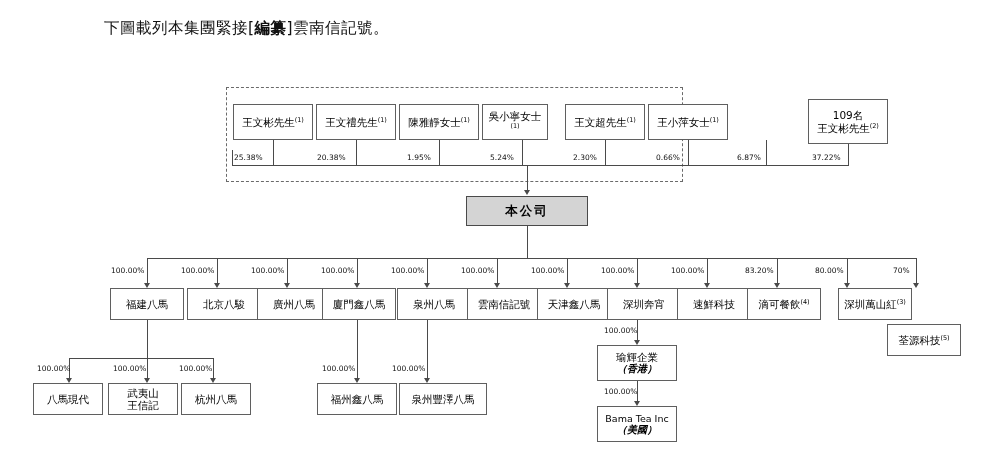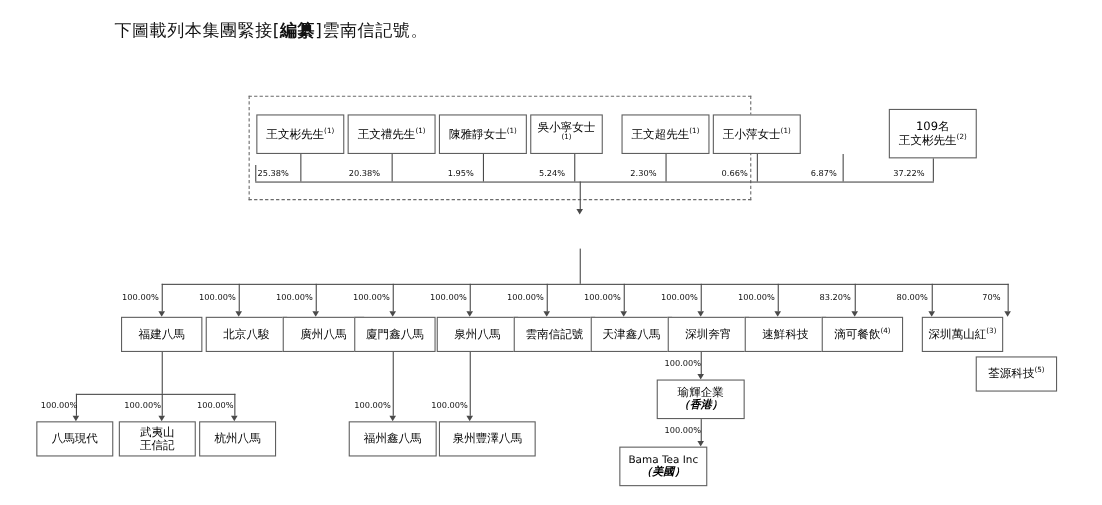--- a/index.html
+++ b/index.html
@@ -130,20 +130,23 @@
   <div class="pct" style="left:407px;top:153px;">1.95%</div>
   <div class="pct" style="left:490px;top:153px;">5.24%</div>
   <div class="pct" style="left:573px;top:153px;">2.30%</div>
   <div class="pct" style="left:656px;top:153px;">0.66%</div>
   <div class="pct" style="left:737px;top:153px;">6.87%</div>
   <div class="pct" style="left:812px;top:153px;">37.22%</div>
 
   <div class="vline" style="left:527px;top:165px;height:27px;"></div>
   <div class="arrow" style="left:523.5px;top:190px;"></div>
 
+  <div class="box company" style="left:466px;top:196px;width:122px;height:30px;">
+    <span class="inner">本公司</span>
+  </div>
 
   <div class="vline" style="left:527px;top:226px;height:32px;"></div>
 
   <div class="hline" style="left:147px;top:258px;width:770px;"></div>
 
   <div class="vline" style="left:147px;top:258px;height:25px;"></div>
   <div class="vline" style="left:217px;top:258px;height:25px;"></div>
   <div class="vline" style="left:287px;top:258px;height:25px;"></div>
   <div class="vline" style="left:357px;top:258px;height:25px;"></div>
   <div class="vline" style="left:427px;top:258px;height:25px;"></div>
@@ -264,20 +267,20 @@
   <div class="box" style="left:597px;top:345px;width:80px;height:36px;">
     <span class="inner">
       <span>瑜輝企業</span>
       <span class="it">（香港）</span>
     </span>
   </div>
 
   <div class="vline" style="left:637px;top:381px;height:22px;"></div>
   <div class="arrow" style="left:633.5px;top:401px;"></div>
   <div class="pct" style="left:604px;top:387px;">100.00%</div>
-  <div class="box" style="left:563px;top:406px;width:80px;height:36px;">
+  <div class="box" style="left:597px;top:406px;width:80px;height:36px;">
     <span class="inner">
       <span class="en">Bama Tea Inc</span>
       <span class="it">（美國）</span>
     </span>
   </div>
 
 </div>
 
 </body></html>

